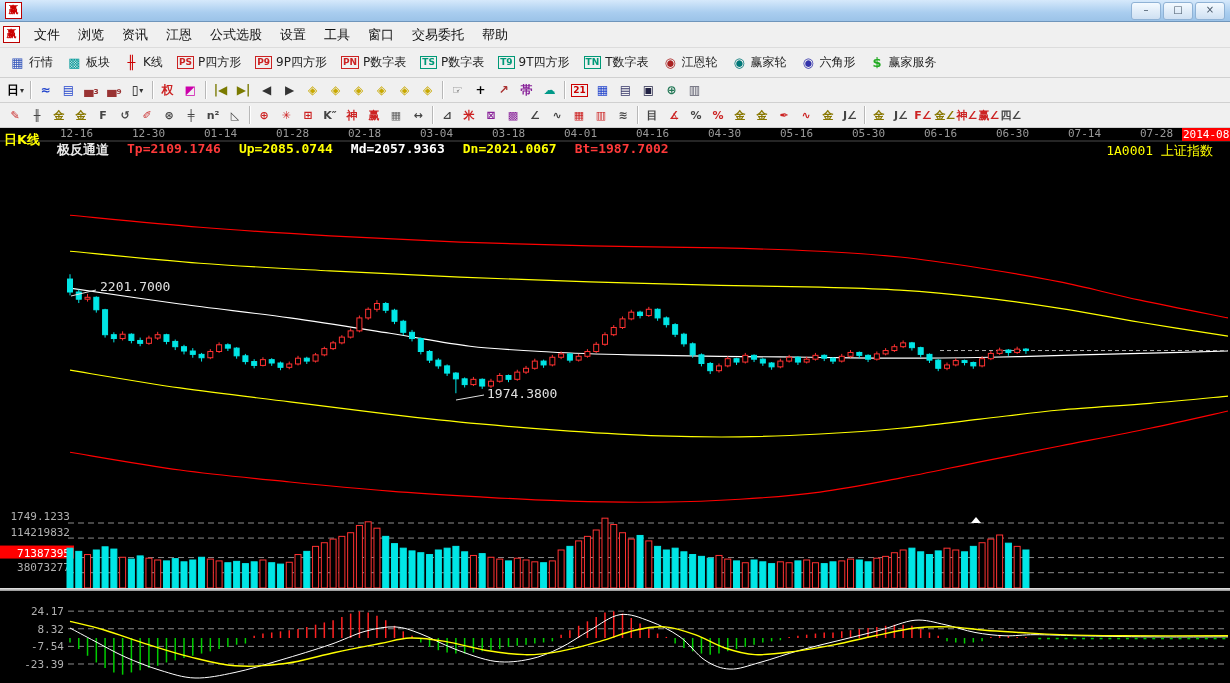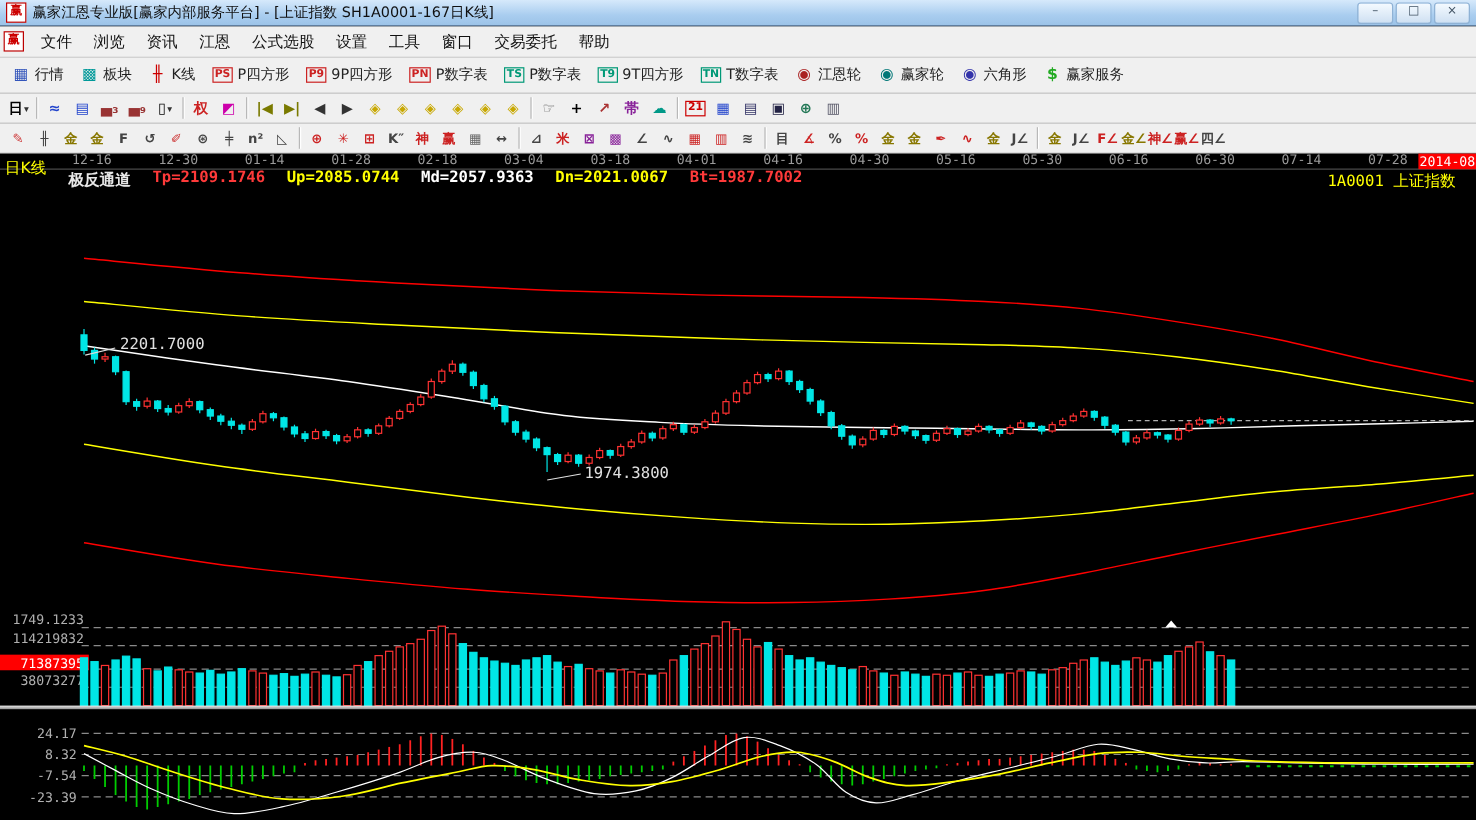--- a/index.html
+++ b/index.html
@@ -30,38 +30,37 @@
   .sq-btn{width:23px;height:21px;display:flex;align-items:center;justify-content:center;
     font-size:12px;font-weight:bold;border-radius:2px;}
   #toolbar3 .sq-btn{width:22px;height:20px;font-size:11px;}
   .sq-btn .box{font-size:9px;border:1px solid currentColor;padding:0 1px;line-height:11px;}
   .dd{font-size:8px;color:#333;margin-left:1px;}
   .tb-sep{width:1px;height:18px;background:#b8b8b8;margin:0 3px;box-shadow:1px 0 0 #fff;}
   
   .chart{position:absolute;top:128px;left:0;width:1230px;height:555px;background:#000;}
   .chart svg{position:absolute;top:0;left:0;}
   .ovl{position:absolute;font-family:"DejaVu Sans Mono",monospace;white-space:nowrap;}
-  .kline-label{left:4px;top:3px;color:#ffff00;font-size:13px;font-weight:normal;
+  .kline-label{left:4px;top:3px;color:#ffff00;font-size:13px;font-weight:bold;
     font-family:"DejaVu Sans",sans-serif;}
   .ind-row{left:57px;top:13px;display:flex;gap:18px;font-size:13px;font-weight:bold;}
   .ind-name{color:#e8e8e8;font-family:"DejaVu Sans",sans-serif;}
   .symbol-label{right:17px;top:14px;color:#ffff00;font-size:13px;}
   .date-badge{right:0;top:0;background:#ff0000;color:#fff;font-size:11px;
     padding:0 1px;max-width:46px;overflow:hidden;}
   .sep-3d{position:absolute;top:460px;left:0;width:1230px;height:3px;
     background:linear-gradient(#ececec,#8f8f8f);}
   .macd-header{position:absolute;top:464px;left:0;width:1230px;height:15px;font-size:12px;}
   .macd-header span{position:absolute;top:0;font-family:"DejaVu Sans Mono",monospace;}
 </style>
 </head>
 <body>
 
 <div class="titlebar">
   <span class="app-icon">赢</span>
-  <span>赢家江恩专业版[赢家内部服务平台] - [上证指数  SH1A0001-167日K线]</span>
   <span class="win-btns">
       <span class="win-btn">–</span>
       <span class="win-btn">□</span>
       <span class="win-btn">×</span>
     </span>
 </div>
 
 <div class="menubar">
   <span class="app-icon">赢</span>
 <span class="menu-item">文件</span>

